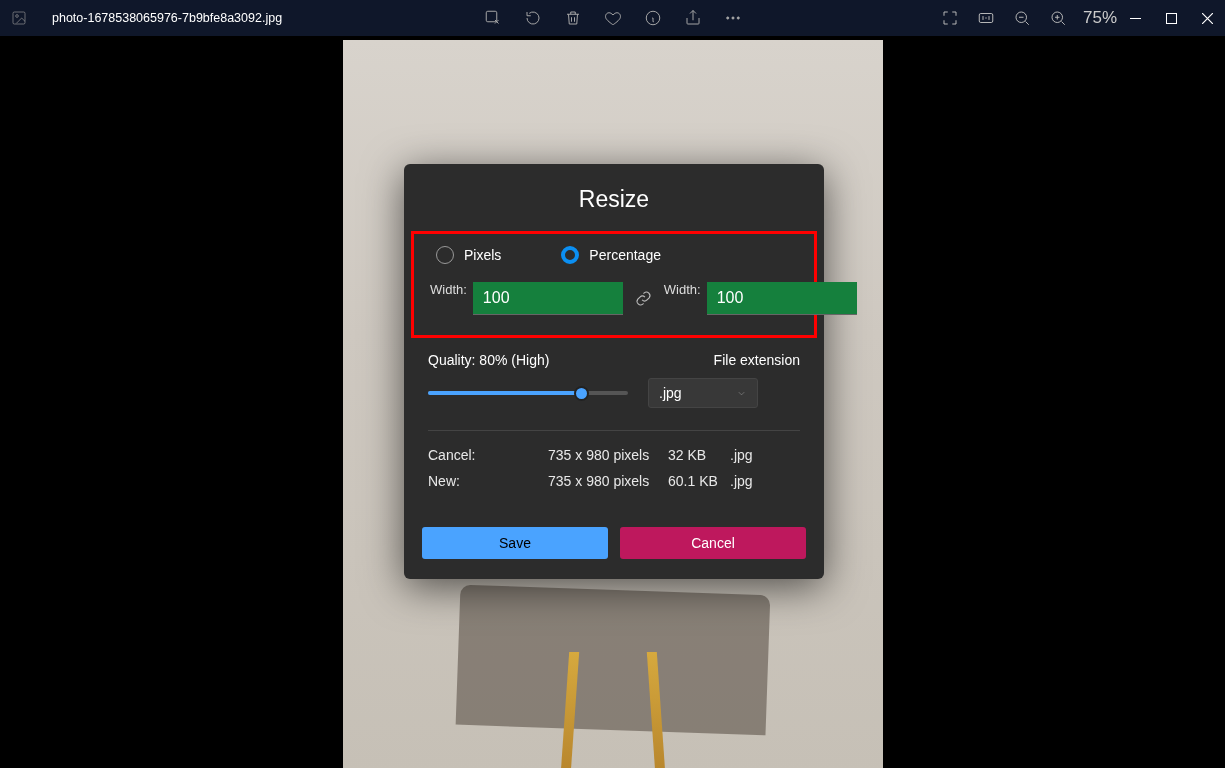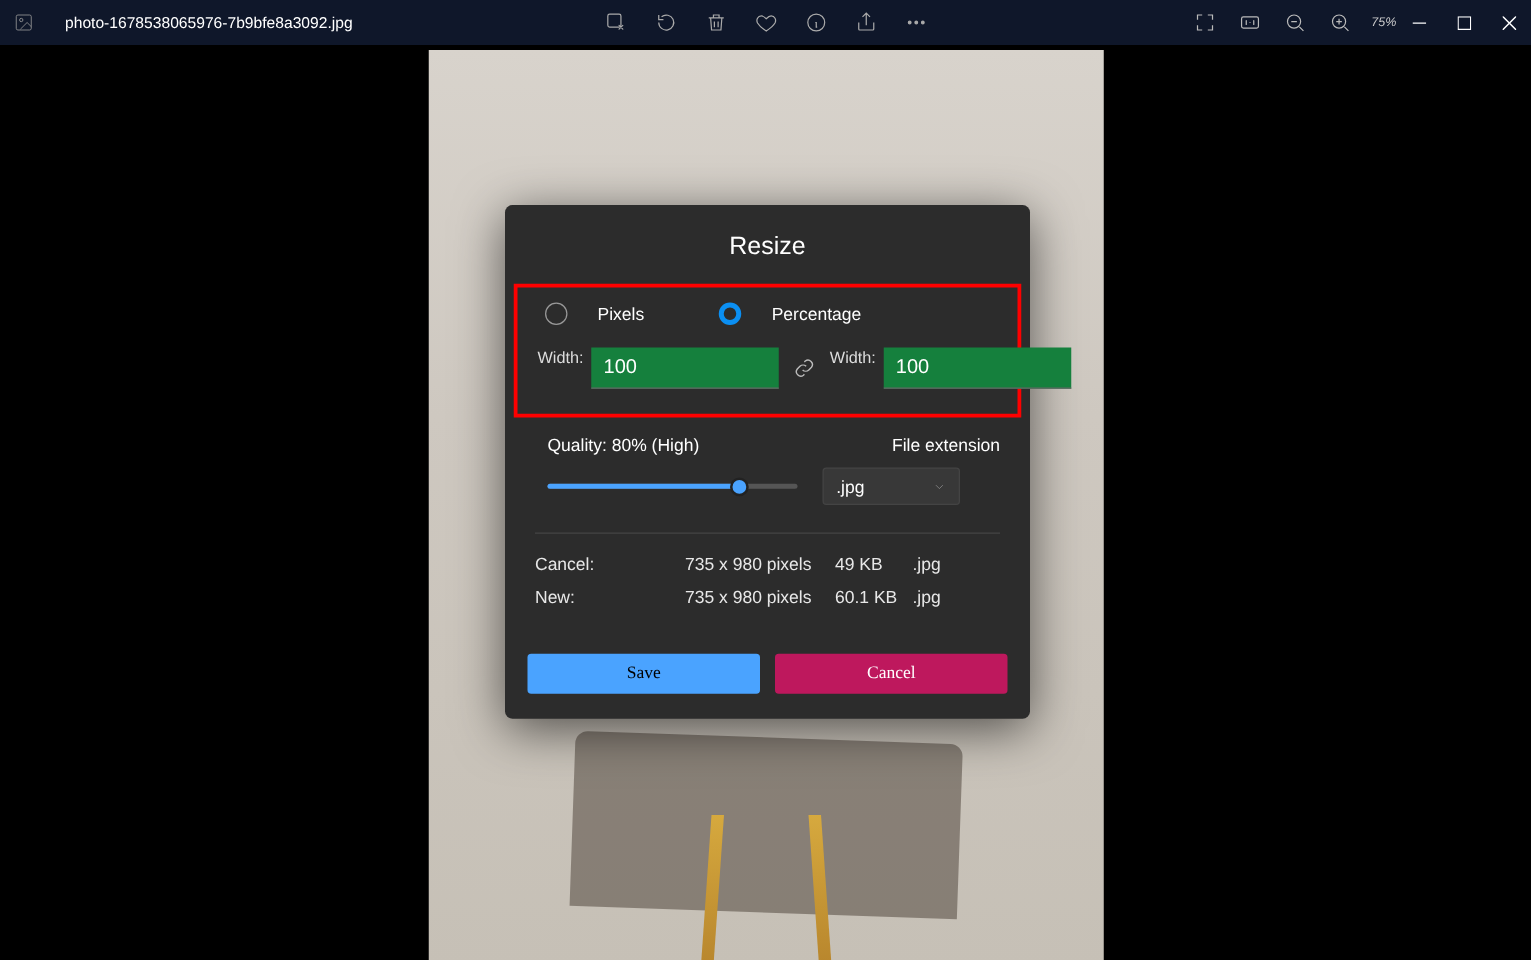--- a/index.html
+++ b/index.html
@@ -5,70 +5,70 @@
   * { box-sizing: border-box; margin: 0; padding: 0; font-family: "Segoe UI", Arial, sans-serif; }
   body { width: 1225px; height: 768px; background: #000; position: relative; overflow: hidden; color: #fff; }
   
   
   .titlebar { height: 36px; display: flex; align-items: center; background: #0f172a; position: relative; }
   .app-icon { width: 30px; height: 30px; display:flex; align-items:center; justify-content:center; margin-left:4px; }
   .app-icon svg { width:16px; height:16px; stroke:#999; fill:none; }
   .filename { font-size: 12.5px; color: #fff; margin-left: 18px; }
   .tool-center { position:absolute; left:50%; transform:translateX(-50%); display:flex; gap:22px; align-items:center; }
   .tool-right { position:absolute; right:108px; display:flex; gap:18px; align-items:center; }
-  .zoom-label { font-size:10px; color:#ccc; margin-left:-2px;font-style:italic; }
+  .zoom-label { font-size:17px; color:#ccc; margin-left:-2px; }
   .win-controls { position:absolute; right:0; top:0; height:36px; display:flex; }
   .win-btn { width:36px; height:36px; display:flex; align-items:center; justify-content:center; color:#fff; }
   
   .icon-btn { color:#aaa; display:flex; align-items:center; justify-content:center; }
   .icon-btn svg { width:18px; height:18px; stroke:#aaa; fill:none; stroke-width:1.3; }
   .icon-btn.fit svg, .icon-btn.onetoone svg, .icon-btn.zoomin svg, .icon-btn.zoomout svg { stroke:#bbb; }
   
   
   .canvas { position:absolute; left:0; top:36px; right:0; bottom:0; background:#000; display:flex; justify-content:center; }
   .photo { width: 540px; height: 732px; background: linear-gradient(180deg,#d8d3cc 0%,#cec8c0 40%,#c6c0b6 100%); position: relative; margin-top:4px; }
   .photo::before { content:""; position:absolute; left:115px; top:550px; width:310px; height:140px; background:#3a2f26; border-radius:10px 10px 0 0; opacity:.45; transform:rotate(2deg); }
   .ladder { position:absolute; bottom:0; left:50%; transform:translateX(-50%); width:120px; height:120px; }
   .ladder::before,.ladder::after { content:""; position:absolute; bottom:0; width:10px; height:120px; background:linear-gradient(#d6a93e,#b8862d); }
   .ladder::before{ left:12px; transform:skewX(-4deg);}
   .ladder::after{ right:12px; transform:skewX(4deg);}
   
   
   .dialog { position:absolute; left:404px; top:164px; width:420px; background:#2c2c2c; border-radius:6px; padding:22px 0 20px 0; box-shadow:0 8px 40px rgba(0,0,0,.6); }
-  .dialog-title { text-align:center; font-size:20px; font-weight:400; color:#fff; margin-bottom:18px; }
+  .dialog-title { text-align:center; font-size:23px; font-weight:400; color:#fff; margin-bottom:18px; }
   
   .highlight-box { margin:0 7px; border:3px solid #ff0000; padding:12px 16px 20px 16px; }
   
   .radio-row { display:flex; gap:60px; padding-left:6px; }
-  .radio { display:flex; align-items:center; gap:24px; font-size:14px; color:#fff; }
+  .radio { display:flex; align-items:center; gap:10px; font-size:14px; color:#fff; }
   .radio-circle { width:18px; height:18px; border-radius:50%; border:1.5px solid #999; }
   .radio-circle.checked { border:4px solid #0b8ff2; }
   
   .dim-row { display:flex; align-items:center; gap:12px; margin-top:18px; }
   .dim-col { display:flex; flex-direction:row; gap:6px; flex:1; }
   .dim-label { font-size:13px; color:#ddd; }
   .dim-input { background:#15803d; border:none; border-bottom:1.5px solid #666; color:#fff; font-size:16px; padding:7px 10px; width:150px; outline:none; }
   .link-icon { width:22px; display:flex; justify-content:center; color:#bbb; }
   .link-icon svg { width:17px; height:17px; stroke:#bbb; fill:none; stroke-width:1.6; }
   
-  .below { padding:14px 24px 0 34px; }
+  .below { padding:14px 24px 0 24px; }
   .q-row { display:flex; justify-content:space-between; font-size:14px; color:#fff; }
   .slider-row { display:flex; align-items:center; gap:20px; margin-top:10px; }
   .slider { position:relative; flex:1; max-width:200px; height:24px; display:flex; align-items:center; }
   .track-bg { position:absolute; left:0; right:0; height:4px; background:#555; border-radius:2px; }
   .track-fill { position:absolute; left:0; width:75%; height:4px; background:#4aa3ff; border-radius:2px; }
   .thumb { position:absolute; left:73%; width:15px; height:15px; border-radius:50%; background:#4aa3ff; border:2px solid #222; }
   .select { flex:0 0 110px; background:#383838; border:1px solid #444; border-radius:3px; padding:6px 10px; font-size:14px; color:#fff; display:flex; justify-content:space-between; align-items:center; }
   .select svg { width:11px; height:11px; stroke:#aaa; fill:none; }
   
   .divider { height:1px; background:#444; margin:22px 24px 0 24px; }
   .info-grid { padding:16px 24px 0 24px; display:grid; grid-template-columns:120px 120px 62px 40px; row-gap:10px; font-size:14px; color:#e8e8e8; }
   
   .btn-row { display:flex; gap:12px; padding:38px 18px 0 18px; }
-  .btn { flex:1; padding:8px 0; text-align:center; font-size:14px; border:none; border-radius:3px; cursor:pointer;font-family:Liberation Serif, serif; }
+  .btn { flex:1; padding:8px 0; text-align:center; font-size:14px; border:none; border-radius:3px; cursor:pointer; }
   .btn-save { background:#4aa3ff; color:#000; }
   .btn-cancel { background:#be185d; color:#fff; }
 </style>
 </head>
 <body>
 
 <div class="titlebar">
   <div class="app-icon">
     <svg viewBox="0 0 24 24">
         <rect x="3" y="3" width="18" height="18" rx="2"></rect>
@@ -225,21 +225,21 @@
           </svg>
       </div>
     </div>
   </div>
 
   <div class="divider"></div>
 
   <div class="info-grid">
     <span>Cancel:</span>
     <span>735 x 980 pixels</span>
-    <span>49 KB</span>
+    <span>32 KB</span>
     <span>.jpg</span>
     <span>New:</span>
     <span>735 x 980 pixels</span>
     <span>60.1 KB</span>
     <span>.jpg</span>
   </div>
 
   <div class="btn-row">
     <button class="btn btn-save">Save</button>
     <button class="btn btn-cancel">Cancel</button>

